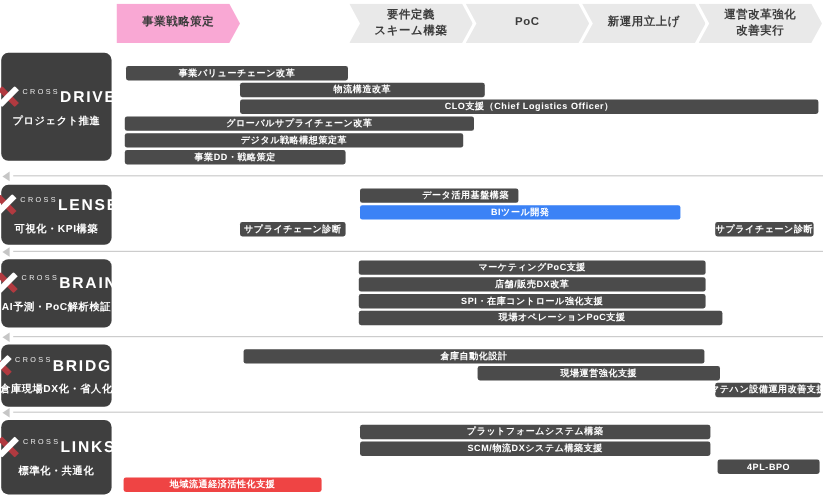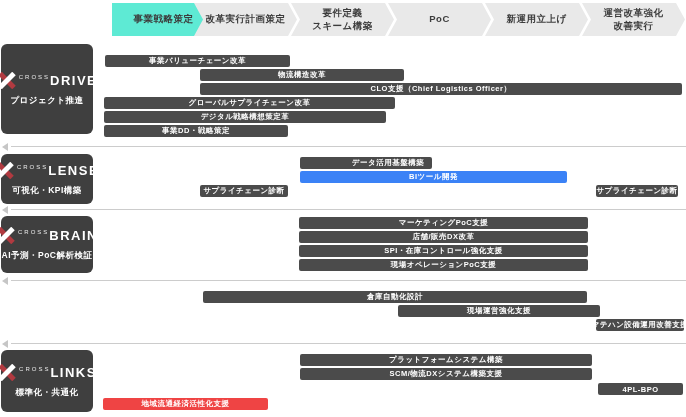--- a/index.html
+++ b/index.html
@@ -42,25 +42,22 @@
   .divider{position:absolute;left:11px;width:675px;height:0;border-top:1px solid #cccccc;}
   .divider::before{
     content:"";position:absolute;left:-9px;top:-4.5px;width:0;height:0;
     border:4px solid transparent;border-right:6px solid #c6c6c6;border-left:0;
   }
 </style>
 </head>
 <body>
 
 <div class="stage" id="stage">
-    <div class="phase phase-first" style="left: 112px; background: #5eead4; justify-content: center;">
+    <div class="phase phase-first" style="left: 97px; background: #f9a8d4; justify-content: center;">
       <span style="color: rgb(60, 60, 60);">事業戦略策定</span>
-    </div>
-    <div class="phase" style="left: 194px; background: rgb(233, 233, 233);">
-      <span style="color: rgb(60, 60, 60);">改革実行計画策定</span>
     </div>
     <div class="phase" style="left: 291px; background: rgb(233, 233, 233);">
       <span style="color: rgb(60, 60, 60);">要件定義
 スキーム構築</span>
     </div>
     <div class="phase" style="left: 388px; background: rgb(233, 233, 233);">
       <span style="color: rgb(60, 60, 60);">PoC</span>
     </div>
     <div class="phase" style="left: 485px; background: rgb(233, 233, 233);">
       <span style="color: rgb(60, 60, 60);">新運用立上げ</span>
@@ -116,22 +113,35 @@
         <div class="logo-col">
           <div class="cross">CROSS</div>
           <div class="brand">BRAIN</div>
         </div>
       </div>
       <div class="subtitle">AI予測・PoC解析検証</div>
     </div>
     <div class="bar" style="left: 299px; top: 217px; width: 289px; background: rgb(75, 75, 75);">マーケティングPoC支援</div>
     <div class="bar" style="left: 299px; top: 231px; width: 289px; background: rgb(75, 75, 75); text-align: right;">店舗/販売DX改革</div>
     <div class="bar" style="left: 299px; top: 245px; width: 289px; background: rgb(75, 75, 75);">SPI・在庫コントロール強化支援</div>
-    <div class="bar" style="left: 299px; top: 259px; width: 289px; background: rgb(75, 75, 75);">現場オペレーションPoC支援</div>
+    <div class="bar" style="left: 299px; top: 259px; width: 267px; background: rgb(75, 75, 75); padding-left: 36px;">現場オペレーションPoC支援</div>
     <div class="divider" style="top: 280px;"></div>
+    <div class="block" style="top: 287px; height: 52px; background: rgb(63, 63, 63);">
+      <div class="logo-row">
+        <svg class="xmark" width="20" height="17" viewBox="0 0 20 17">
+          <line x1="3" y1="1.5" x2="17" y2="15.5" stroke="#b13a40" stroke-width="5"></line>
+          <line x1="17" y1="1.5" x2="3" y2="15.5" stroke="#ffffff" stroke-width="5"></line>
+        </svg>
+        <div class="logo-col">
+          <div class="cross">CROSS</div>
+          <div class="brand">BRIDGE</div>
+        </div>
+      </div>
+      <div class="subtitle">倉庫現場DX化・省人化</div>
+    </div>
     <div class="bar" style="left: 203px; top: 291px; width: 384px; background: rgb(75, 75, 75);">倉庫自動化設計</div>
     <div class="bar" style="left: 398px; top: 305px; width: 202px; background: rgb(75, 75, 75);">現場運営強化支援</div>
     <div class="bar" style="left: 596px; top: 319px; width: 88px; background: rgb(75, 75, 75); text-align: right;">マテハン設備運用改善支援</div>
     <div class="divider" style="top: 343px;"></div>
     <div class="block" style="top: 350px; height: 62px; background: rgb(63, 63, 63);">
       <div class="logo-row">
         <svg class="xmark" width="20" height="17" viewBox="0 0 20 17">
           <line x1="3" y1="1.5" x2="17" y2="15.5" stroke="#b13a40" stroke-width="5"></line>
           <line x1="17" y1="1.5" x2="3" y2="15.5" stroke="#ffffff" stroke-width="5"></line>
         </svg>

